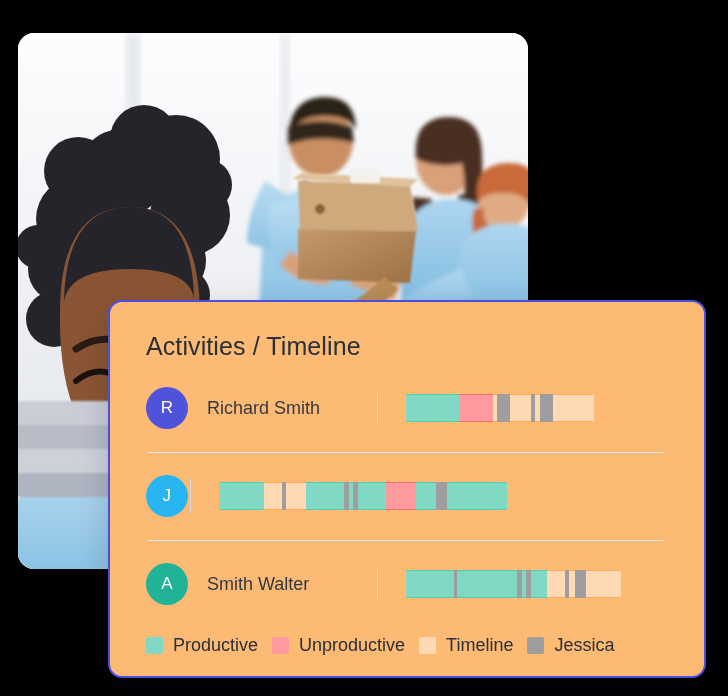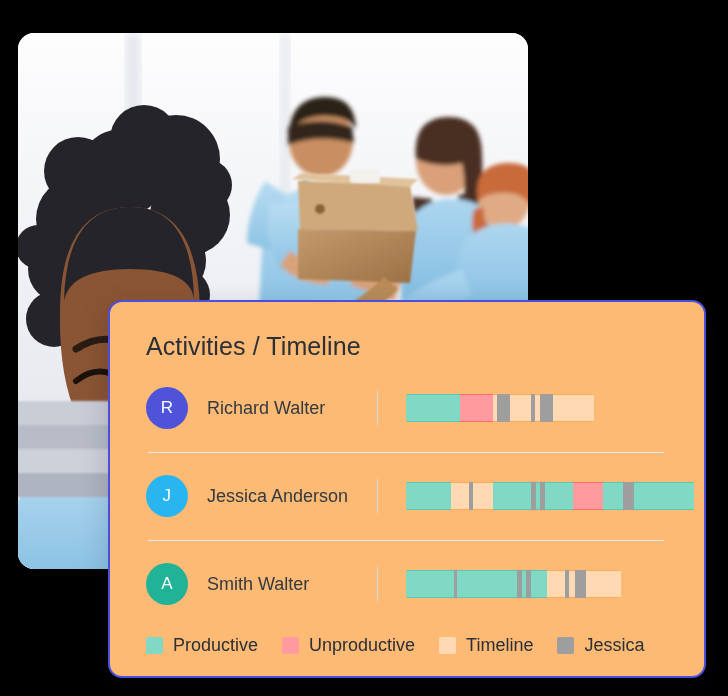--- a/index.html
+++ b/index.html
@@ -121,21 +121,21 @@
   }
   .seg { height: 100%; box-sizing: border-box; }
 
   
   .legend {
     position: absolute;
     left: 36px;
     bottom: 20px;
     display: flex;
     align-items: flex-start;
-    gap: 10px;
+    gap: 0;
   }
   .legend-item {
     display: flex;
     align-items: center;
     margin-right: 14px;
   }
   .swatch {
     width: 17px;
     height: 17px;
     border-radius: 2px;
@@ -280,37 +280,36 @@
   </svg>
 </div>
 
 <div class="card">
 
   <div class="card-title">Activities / Timeline</div>
 
   <div class="rows">
       <div class="row">
         <div class="avatar" style="background: rgb(79, 83, 217);">R</div>
-        <div class="person-name">Richard Walter</div>
+        <div class="person-name">Richard Smith</div>
         <div class="vsep"></div>
         <div class="bar">
           <div class="seg" style="width: 54px; background: rgb(127, 217, 196); border-top: 1.5px solid rgb(85, 201, 174); border-bottom: 1.5px solid rgb(85, 201, 174);"></div>
           <div class="seg" style="width: 33px; background: rgb(255, 154, 158); border-top: 1.5px solid rgb(255, 107, 107); border-bottom: 1.5px solid rgb(255, 107, 107);"></div>
           <div class="seg" style="width: 4px; background: rgb(255, 217, 179); border-top: 1.5px solid rgb(255, 173, 82); border-bottom: 1.5px solid rgb(255, 173, 82);"></div>
           <div class="seg" style="width: 13px; background: rgb(158, 158, 158);"></div>
           <div class="seg" style="width: 21px; background: rgb(255, 217, 179); border-top: 1.5px solid rgb(255, 173, 82); border-bottom: 1.5px solid rgb(255, 173, 82);"></div>
           <div class="seg" style="width: 4px; background: rgb(158, 158, 158);"></div>
           <div class="seg" style="width: 5px; background: rgb(255, 217, 179); border-top: 1.5px solid rgb(255, 173, 82); border-bottom: 1.5px solid rgb(255, 173, 82);"></div>
           <div class="seg" style="width: 13px; background: rgb(158, 158, 158);"></div>
           <div class="seg" style="width: 41px; background: rgb(255, 217, 179); border-top: 1.5px solid rgb(255, 173, 82); border-bottom: 1.5px solid rgb(255, 173, 82);"></div>
         </div>
       </div>
       <div class="row">
         <div class="avatar" style="background: rgb(41, 182, 240);">J</div>
-        <div class="person-name">Jessica Anderson</div>
         <div class="vsep"></div>
         <div class="bar">
           <div class="seg" style="width: 45px; background: rgb(127, 217, 196); border-top: 1.5px solid rgb(85, 201, 174); border-bottom: 1.5px solid rgb(85, 201, 174);"></div>
           <div class="seg" style="width: 18px; background: rgb(255, 217, 179); border-top: 1.5px solid rgb(255, 173, 82); border-bottom: 1.5px solid rgb(255, 173, 82);"></div>
           <div class="seg" style="width: 4px; background: rgb(158, 158, 158);"></div>
           <div class="seg" style="width: 20px; background: rgb(255, 217, 179); border-top: 1.5px solid rgb(255, 173, 82); border-bottom: 1.5px solid rgb(255, 173, 82);"></div>
           <div class="seg" style="width: 38px; background: rgb(127, 217, 196); border-top: 1.5px solid rgb(85, 201, 174); border-bottom: 1.5px solid rgb(85, 201, 174);"></div>
           <div class="seg" style="width: 5px; background: rgb(158, 158, 158);"></div>
           <div class="seg" style="width: 4px; background: rgb(127, 217, 196); border-top: 1.5px solid rgb(85, 201, 174); border-bottom: 1.5px solid rgb(85, 201, 174);"></div>
           <div class="seg" style="width: 5px; background: rgb(158, 158, 158);"></div>

